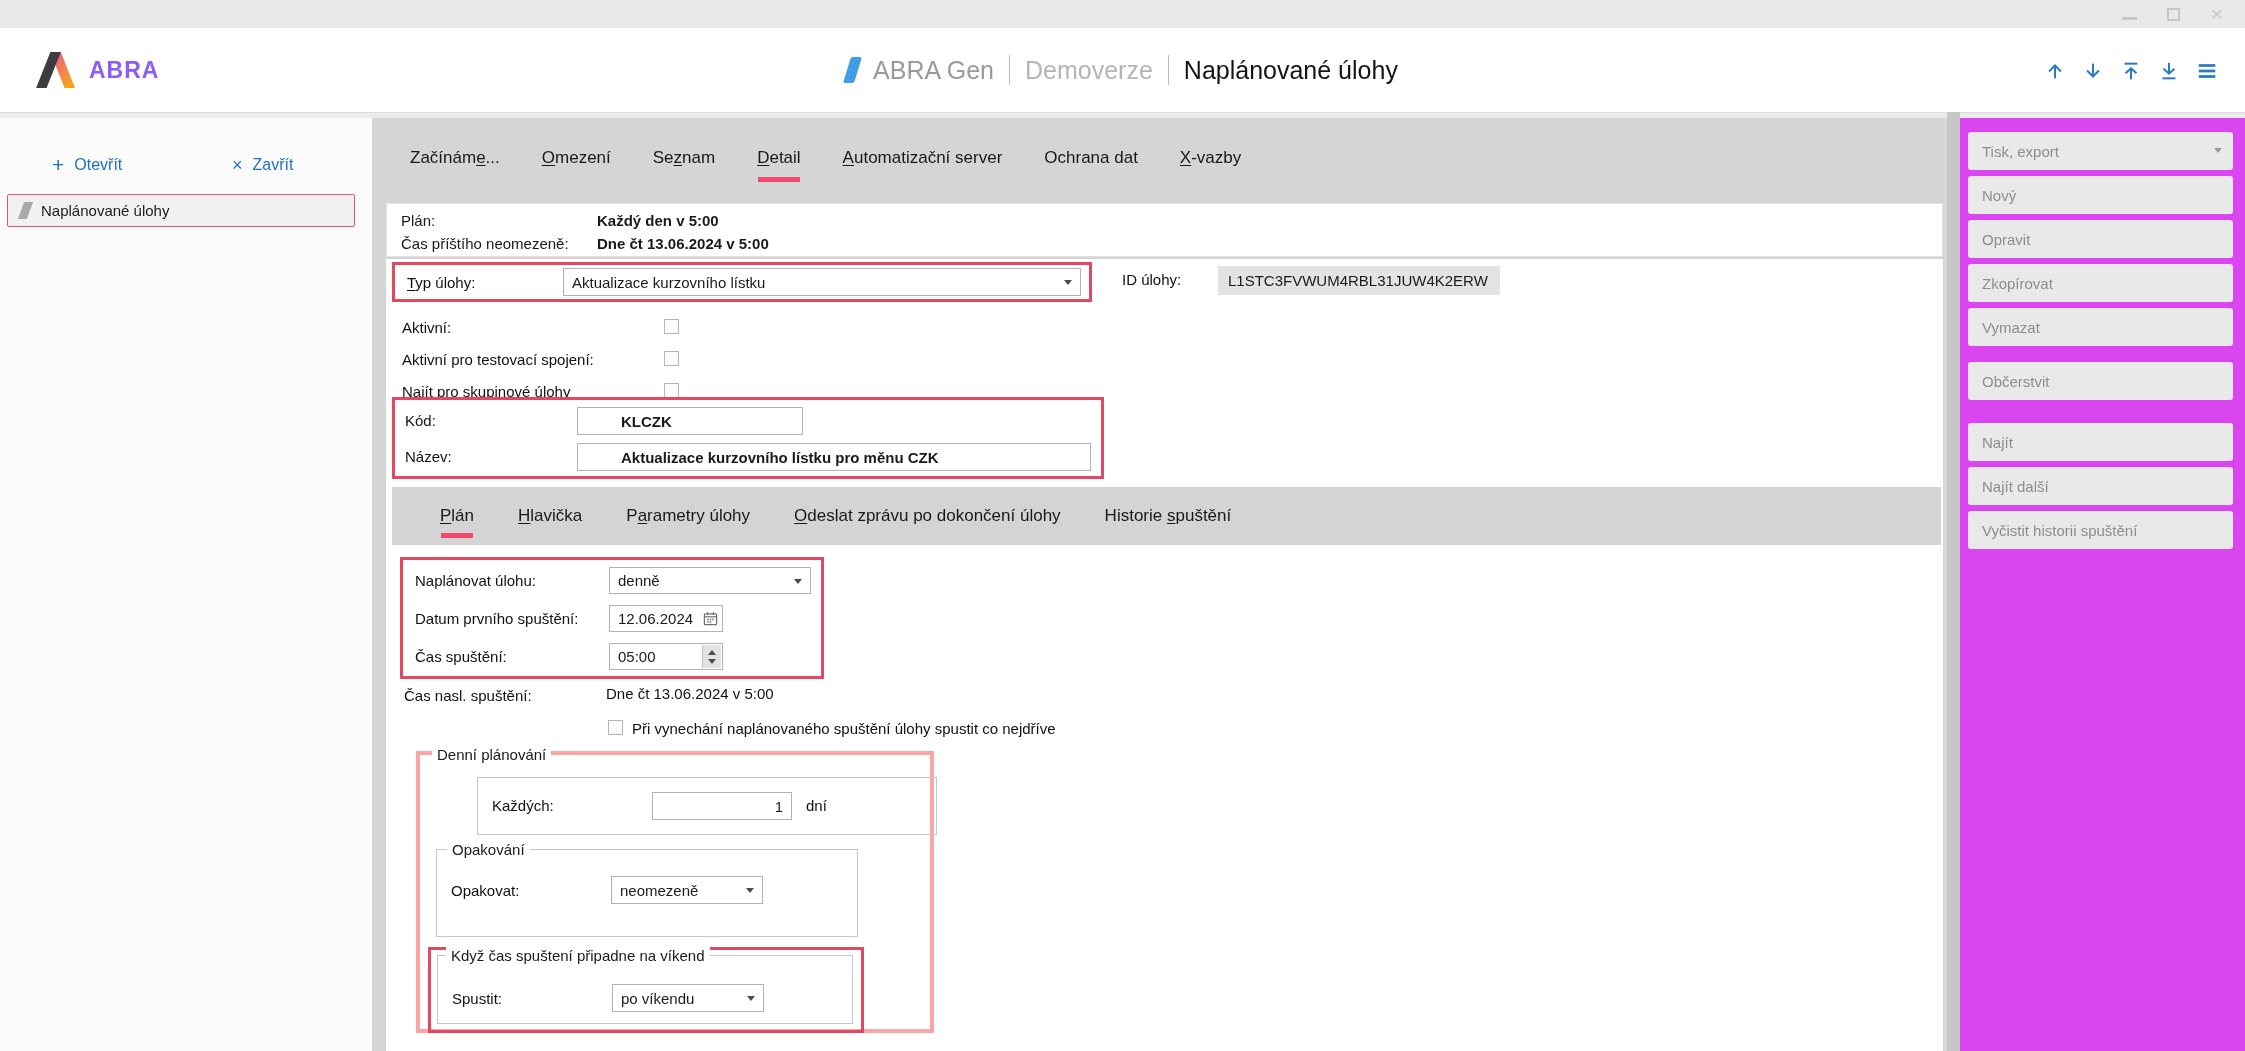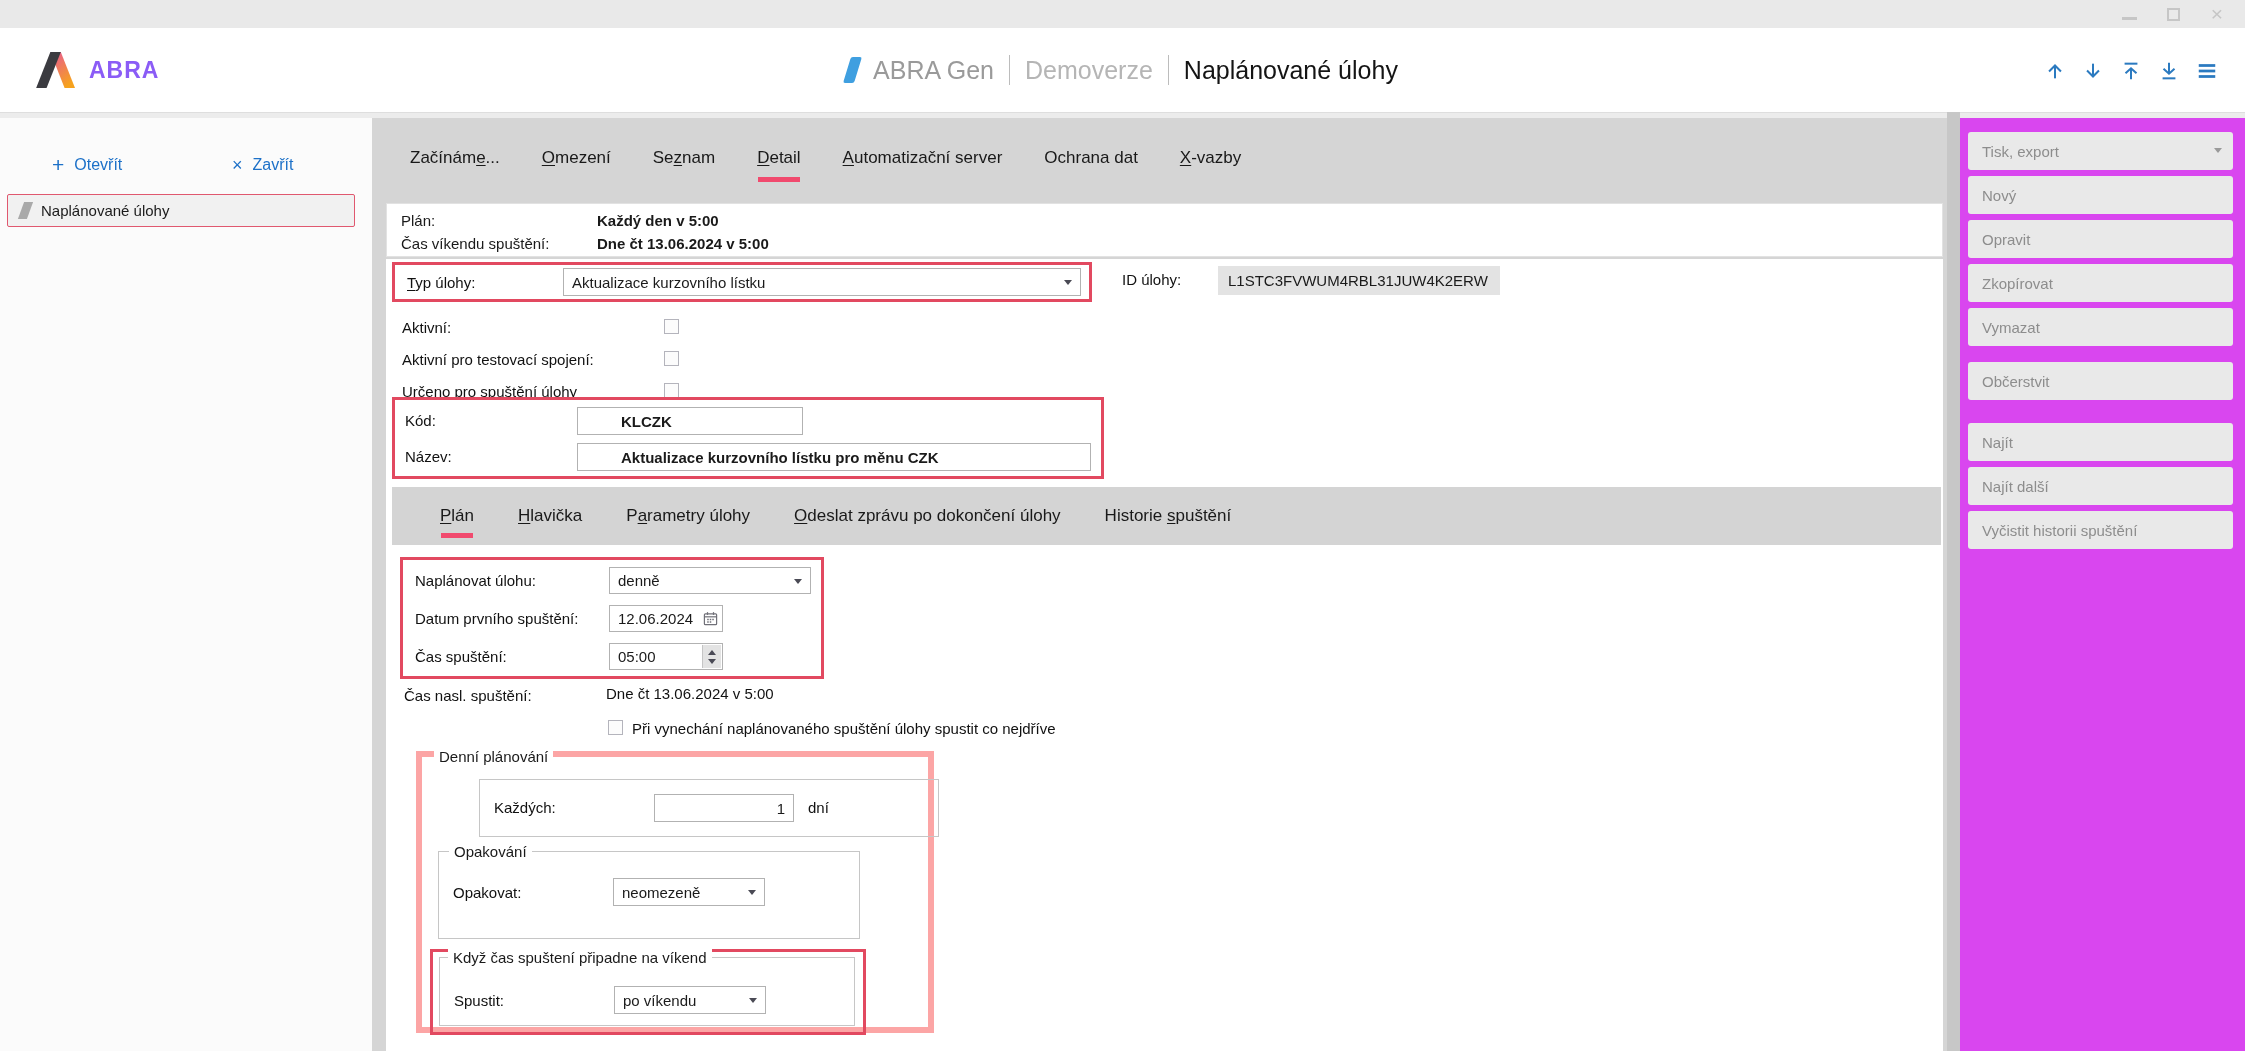--- a/index.html
+++ b/index.html
@@ -66,21 +66,21 @@
   .input{border:1px solid #b2b2b2;background:#fff;position:absolute;font-size:15px;box-sizing:border-box;display:flex;align-items:center;padding-left:8px;}
   .input.bold{font-weight:bold;padding-left:43px;}
   .subtabs{position:absolute;left:6px;top:228px;width:1549px;height:58px;background:#d4d4d4;display:flex;align-items:center;gap:44px;padding-left:48px;box-sizing:border-box;}
   .subtabs .tab{font-size:17px;}
   .subtabs .tab.active::after{bottom:-12px;}
   .plan-box{left:14px;top:298px;width:424px;height:122px;}
   .cal-btn{position:absolute;right:2px;top:2px;bottom:2px;width:20px;display:flex;align-items:center;justify-content:center;cursor:pointer;}
   .spinner{position:absolute;right:1px;top:1px;bottom:1px;width:18px;background:#e3e3e3;border-left:1px solid #c5c5c5;display:flex;flex-direction:column;align-items:center;justify-content:center;gap:4px;cursor:pointer;}
   .tri-up{border-left:4px solid transparent;border-right:4px solid transparent;border-bottom:5px solid #4a4a55;}
   .tri-down{border-left:4px solid transparent;border-right:4px solid transparent;border-top:5px solid #4a4a55;}
-  .groupbox{position:absolute;border:6px solid #fca5a5;box-sizing:border-box;}
+  .groupbox{position:absolute;border:4px solid #fca5a5;box-sizing:border-box;}
   .legend{position:absolute;top:-9px;left:12px;background:#fff;padding:0 5px;font-size:15px;white-space:nowrap;}
   .daily-group{left:30px;top:492px;width:518px;height:282px;}
   .every-box{position:absolute;left:16px;top:22px;width:460px;height:58px;border:1px solid #c6c6c6;box-sizing:border-box;margin-left:41px;}
   .repeat-group{left:16px;top:94px;width:422px;height:88px;border:1px solid #c6c6c6;}
   .weekend-wrap{position:absolute;left:8px;top:192px;width:436px;height:86px;border:3px solid #e24960;box-sizing:border-box;}
   .weekend-group{position:absolute;left:6px;top:5px;right:8px;bottom:6px;border:1px solid #c6c6c6;}
   
   .divider{position:absolute;left:1947px;top:112px;bottom:0;width:13px;background:#c7c7c7;}
   .right-panel{position:absolute;left:1960px;right:0;top:118px;bottom:0;background:#d946ef;padding:14px 12px 0 8px;box-sizing:border-box;}
   .action-btn{position:relative;display:block;width:100%;height:38px;background:#e9e9e9;border:none;border-radius:3px;color:#8d8d8d;font-size:15px;text-align:left;padding:0 0 0 14px;margin-bottom:6px;box-sizing:border-box;font-family:inherit;cursor:pointer;}
@@ -191,21 +191,21 @@
     <div class="tab">Ochrana dat</div>
     <div class="tab"><u>X</u>-vazby</div>
   </div>
 
   <div class="info-panel">
     <div class="info-row">
       <span class="lbl">Plán:</span>
       <span class="val">Každý den v 5:00</span>
     </div>
     <div class="info-row">
-      <span class="lbl">Čas víkendu spuštění:</span>
+      <span class="lbl">Čas příštího neomezeně:</span>
       <span class="val">Dne čt 13.06.2024 v 5:00</span>
     </div>
   </div>
 
   <div class="form-panel">
 
     <div class="redbox typ-box">
       <span class="flbl"><u>T</u>yp úlohy:</span>
       <div class="dropdown typ-dd">
         <span>Aktualizace kurzovního lístku</span>
@@ -213,21 +213,21 @@
     </div>
     <span class="flbl id-label">ID úlohy:</span>
     <div class="id-value">L1STC3FVWUM4RBL31JUW4K2ERW</div>
 
     <span class="flbl" style="left:16px;top:60px;">Aktivní:</span>
     <div class="cb-box" style="left:278px;top:60px;"></div>
 
     <span class="flbl" style="left:16px;top:92px;">Aktivní pro testovací spojení:</span>
     <div class="cb-box" style="left:278px;top:92px;"></div>
 
-    <span class="flbl" style="left:16px;top:124px;">Určeno pro spuštění úlohy</span>
+    <span class="flbl" style="left:16px;top:124px;">Najít pro skupinové úlohy</span>
     <div class="cb-box" style="left:278px;top:124px;"></div>
 
     <div class="redbox kod-box">
       <span class="flbl" style="left:10px;top:12px;">Kód:</span>
       <div class="input bold" style="left:182px;top:7px;width:226px;height:28px;">KLCZK</div>
       <span class="flbl" style="left:10px;top:48px;">Název:</span>
       <div class="input bold" style="left:182px;top:43px;width:514px;height:28px;">Aktualizace kurzovního lístku pro měnu CZK</div>
     </div>
 
     <div class="subtabs">

